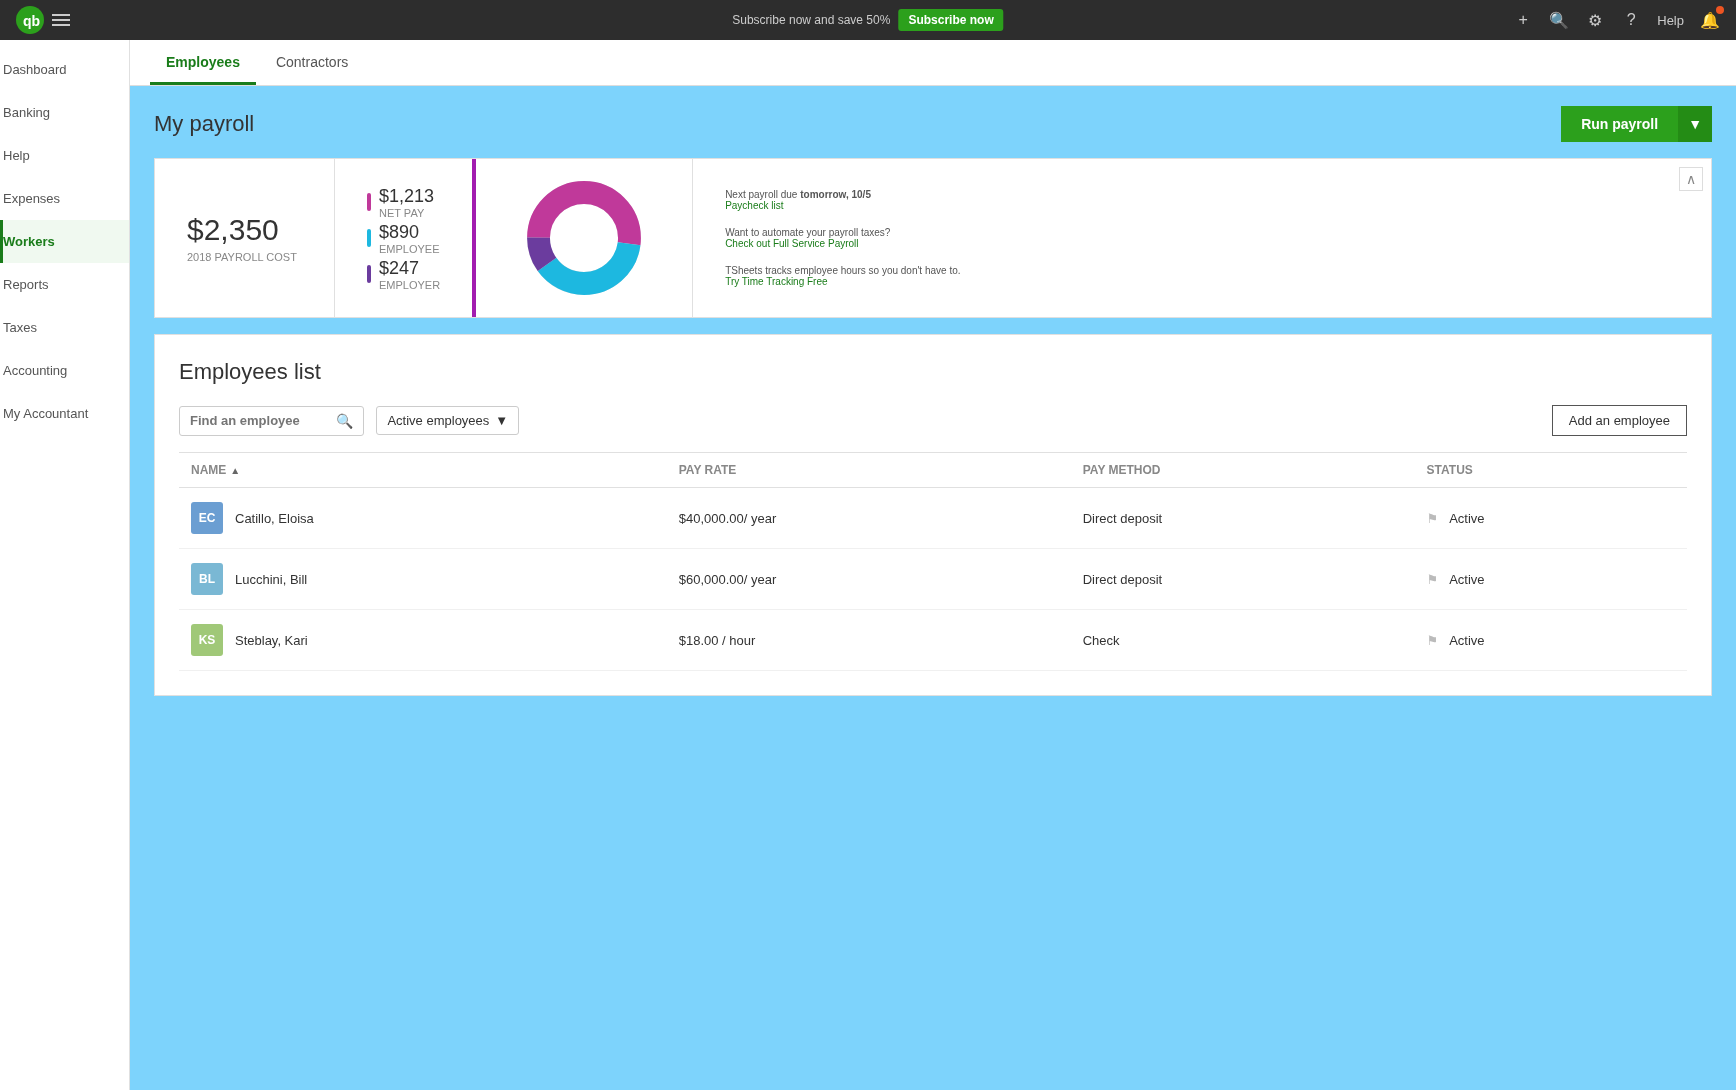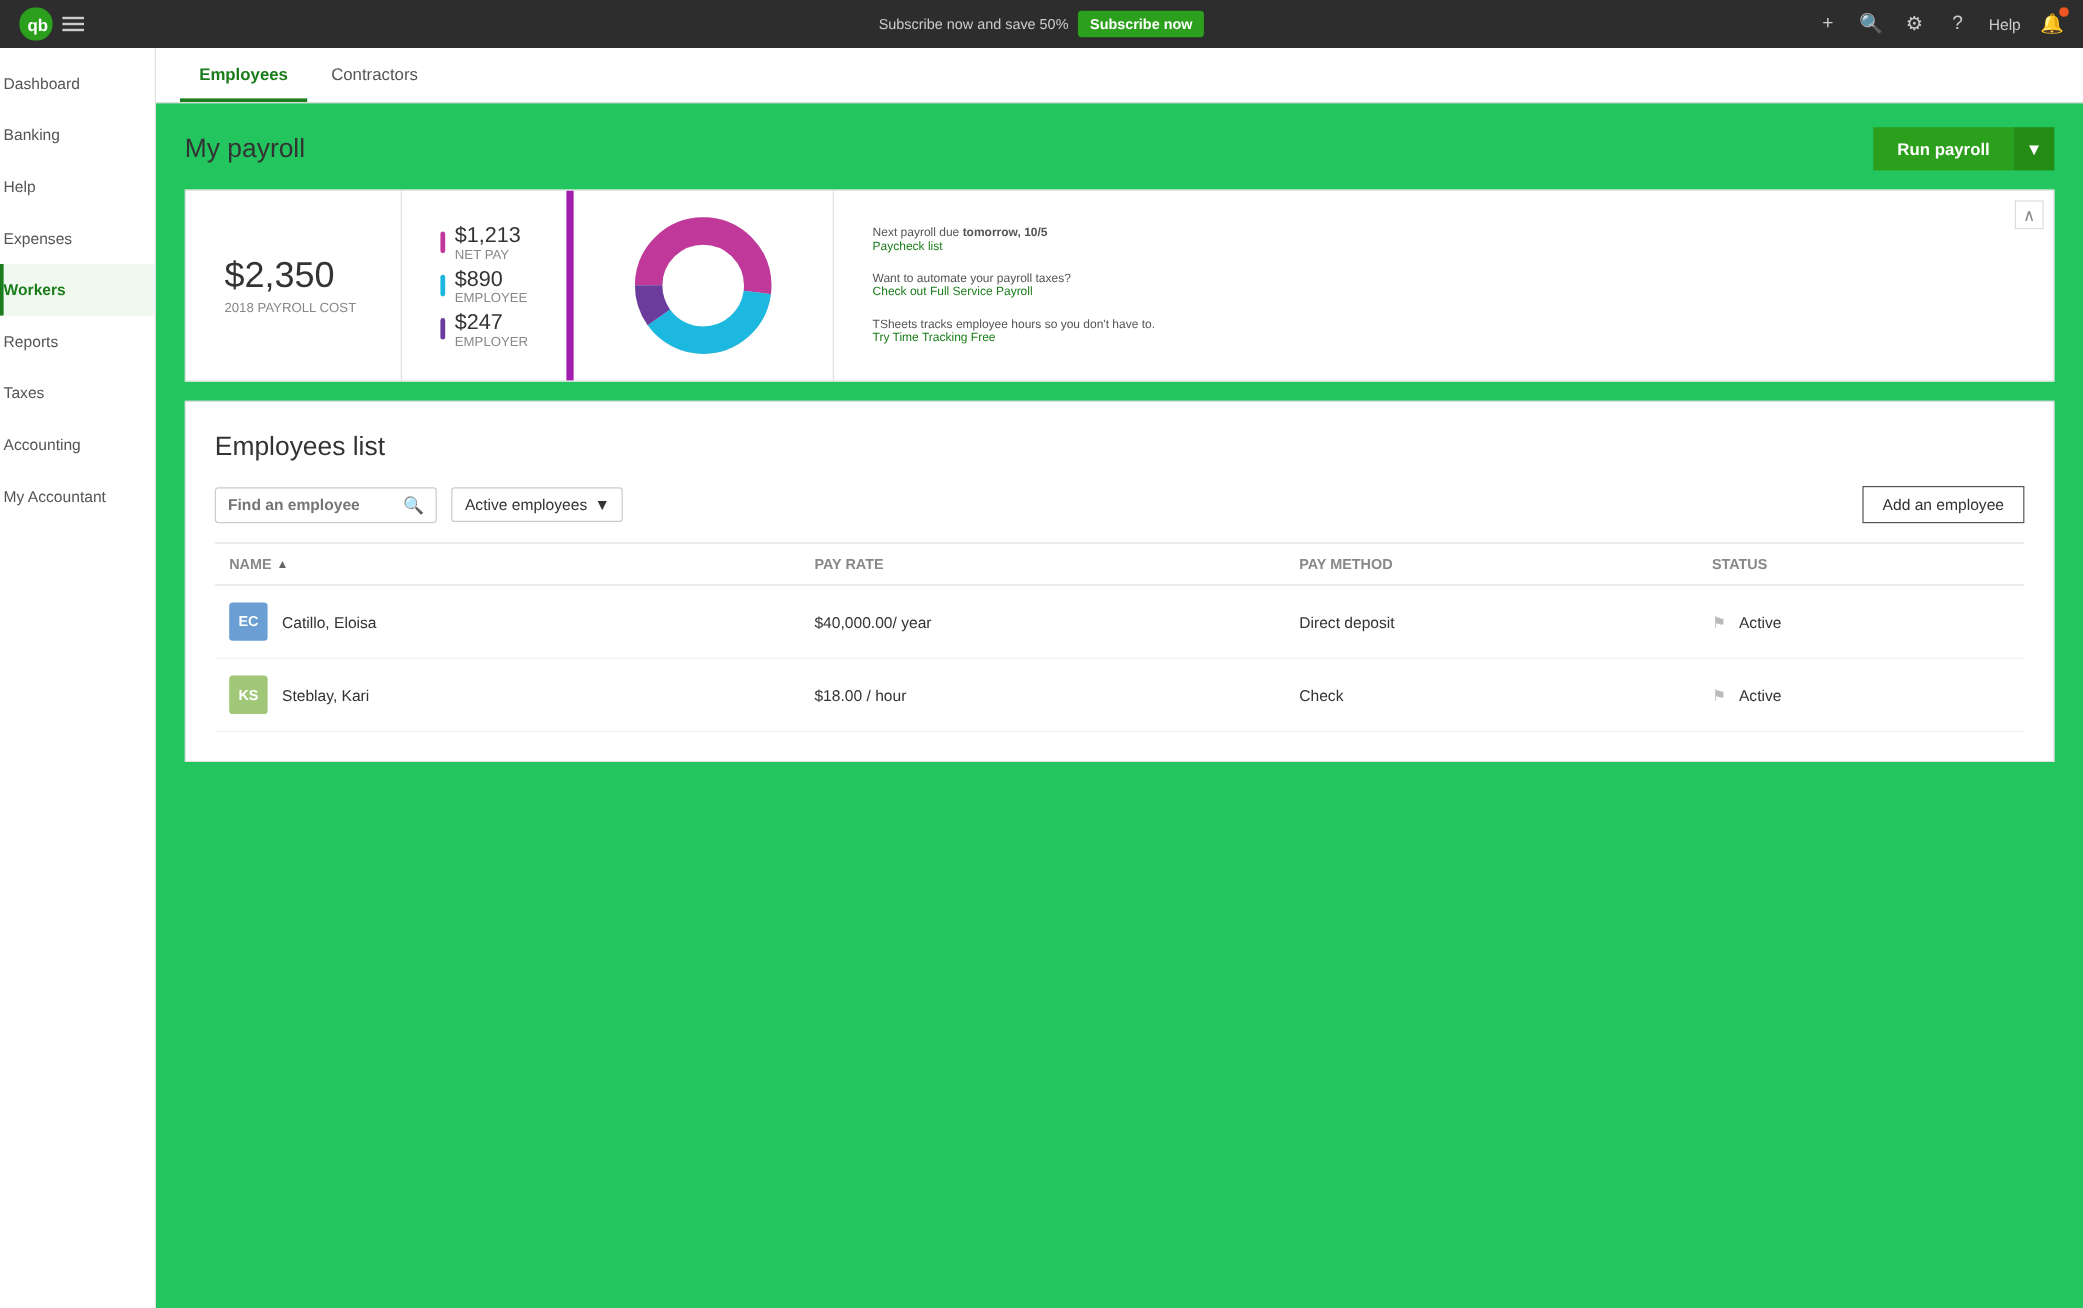--- a/index.html
+++ b/index.html
@@ -122,21 +122,21 @@
       color: #1a7c1a;
       border-left: 3px solid #1a7c1a;
       font-weight: 600;
       background: #f0f9f0;
     }
 
     
     .main-content {
       flex: 1;
       overflow-y: auto;
-      background: #22c55e;
+      background: #7dd3fc;
     }
 
     
     .tabs-bar {
       background: #fff;
       border-bottom: 1px solid #ddd;
       padding: 0 20px;
       display: flex;
       align-items: flex-end;
     }
@@ -221,21 +221,21 @@
       color: #888;
       text-transform: uppercase;
       margin-top: 4px;
     }
     .payroll-breakdown {
       padding: 24px 32px;
       display: flex;
       flex-direction: column;
       justify-content: center;
       gap: 3px;
-      border-right: 6px solid #a21caf;
+      border-right: 4px solid #a21caf;
     }
     .breakdown-item {
       display: flex;
       align-items: center;
       gap: 8px;
     }
     .breakdown-bar {
       width: 4px;
       height: 18px;
       border-radius: 2px;
@@ -578,20 +578,34 @@
       <td>$40,000.00/ year</td>
       <td>Direct deposit</td>
       <td>
         <span class="status-icon">⚑</span>
         <span class="status-active">Active</span>
       </td>
     </tr>
               <tr>
       <td>
         <div class="name-cell">
+          <div class="avatar" style="background:#7ab8d4">BL</div>
+          <span>Lucchini, Bill</span>
+        </div>
+      </td>
+      <td>$60,000.00/ year</td>
+      <td>Direct deposit</td>
+      <td>
+        <span class="status-icon">⚑</span>
+        <span class="status-active">Active</span>
+      </td>
+    </tr>
+              <tr>
+      <td>
+        <div class="name-cell">
           <div class="avatar" style="background:#a0c878">KS</div>
           <span>Steblay, Kari</span>
         </div>
       </td>
       <td>$18.00 / hour</td>
       <td>Check</td>
       <td>
         <span class="status-icon">⚑</span>
         <span class="status-active">Active</span>
       </td>

